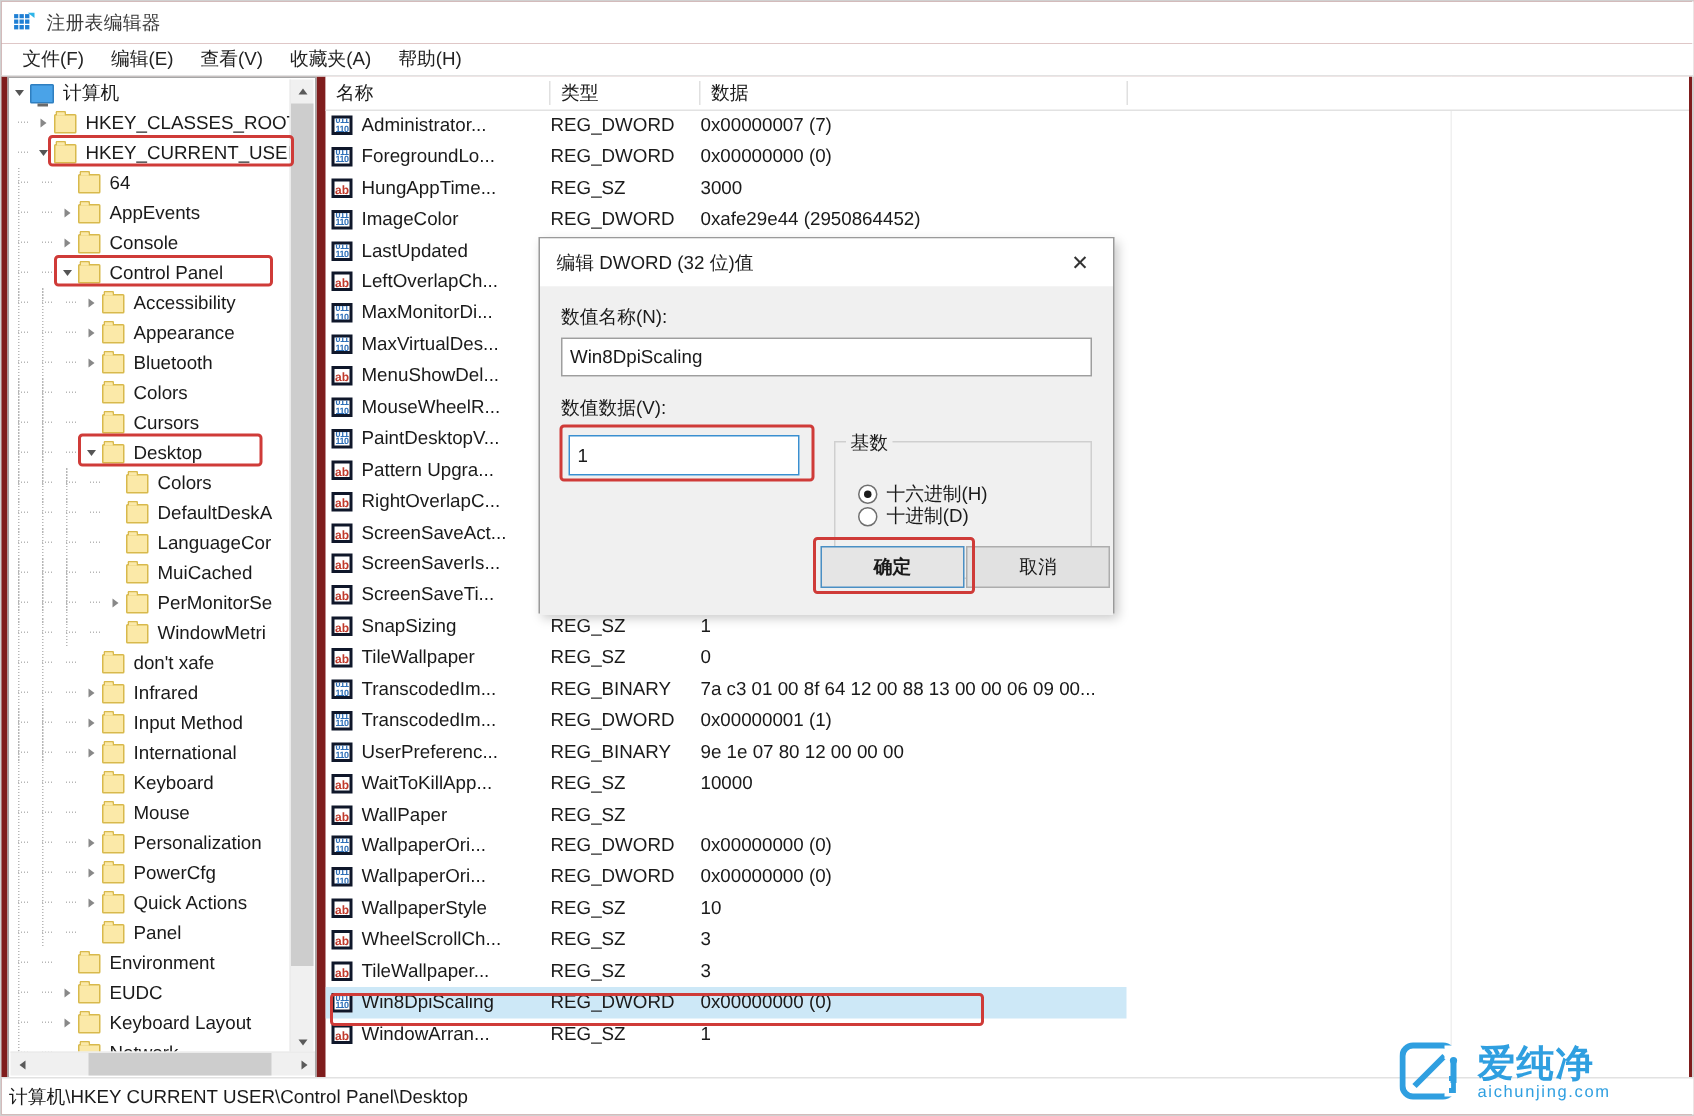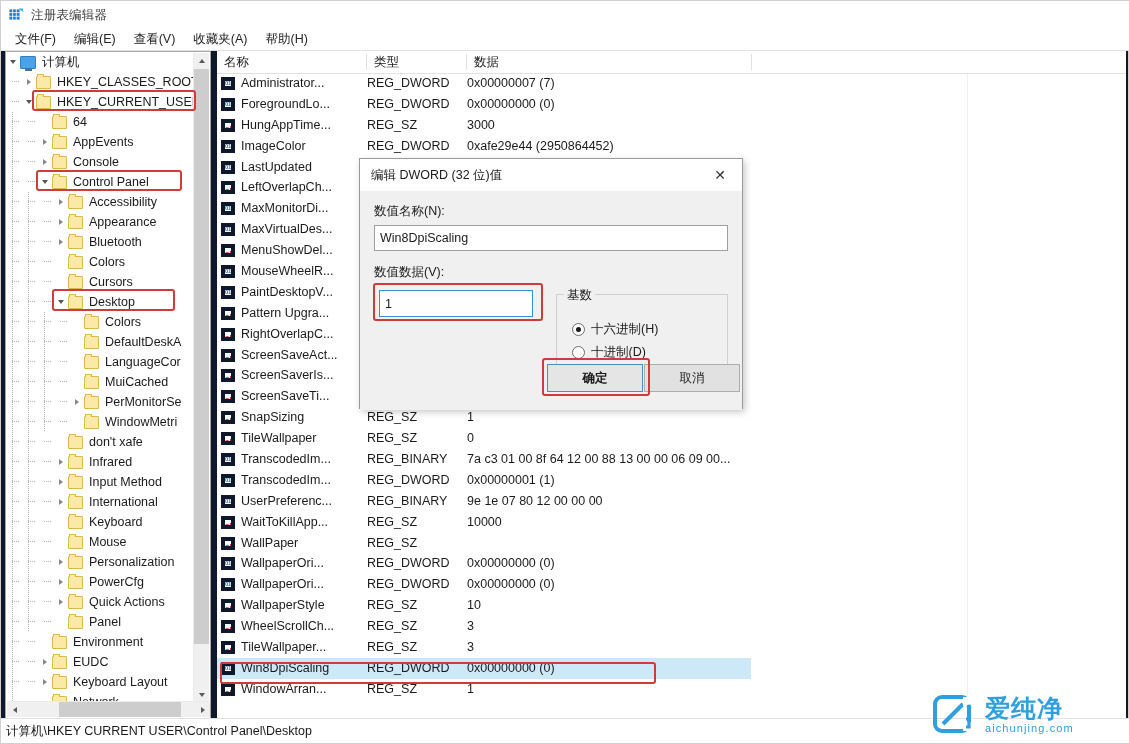--- a/index.html
+++ b/index.html
@@ -6,21 +6,21 @@
     margin: 0; padding: 0;
     width: 1129px; height: 744px;
     overflow: hidden;
     background: #ffffff;
     font-family: "Liberation Sans", "DejaVu Sans", sans-serif;
     -webkit-font-smoothing: antialiased;
   }
   #app {
     position: relative;
     width: 1129px; height: 744px;
-    background: #0f172a;
+    background: #7f1d1d;
     border: 1px solid #d0d0d0;
     box-sizing: border-box;
   }
 
   
   #titlebar {
     position: absolute; left: 0; top: 0; width: 1129px; height: 28px;
     background: #ffffff;
     display: flex; align-items: center;
   }
@@ -200,21 +200,21 @@
   .cell {
     position: absolute; top: 0; height: 20.9px; line-height: 20.9px;
     overflow: hidden; text-overflow: clip; white-space: nowrap;
   }
   .c-name { left: 24px; width: 120px; }
   .c-type { left: 150px; width: 100px; }
   .c-data { left: 250px; width: 640px; }
   .vico {
     position: absolute; left: 4px; top: 4px;
     width: 14px; height: 13px; box-sizing: border-box;
-    border: 4px solid #0f172a; background: #ffffff;
+    border: 2px solid #0f172a; background: #ffffff;
     font-size: 6.5px; line-height: 5.5px; text-align: center;
     font-family: "Liberation Sans", sans-serif; overflow: hidden;
   }
   .vico.ab {
     color: #c0392b; font-weight: bold; line-height: 11px; font-size: 8px;
   }
   .vico.bin { padding: 0; }
   .vico.bin span {
     display: block; color: #2d6fb8; font-weight: bold;
     font-size: 6px; line-height: 5.5px; letter-spacing: -0.3px;
@@ -882,21 +882,21 @@
       <div class="dlabel" style="left:14px; top:73px;">数值数据(V):</div>
       <input class="dinput focused" type="text" style="left: 19px; top: 99px; width: 154px; height: 27px;" value="1">
 
       <div id="base-group"></div>
       <div id="base-legend">基数</div>
 
       <div class="radio-row" style="top:130px;">
         <span class="rdot on"></span>
         <span>十六进制(H)</span>
       </div>
-      <div class="radio-row" style="top:153px;">
+      <div class="radio-row" style="top:145px;">
         <span class="rdot"></span>
         <span>十进制(D)</span>
       </div>
 
       <div class="dbtn default" style="left:187px; top:173px; width:96px;">确定</div>
       <div class="dbtn" style="left:284px; top:173px; width:96px;">取消</div>
     </div>
 
     <div class="redbox" style="left:13px; top:124px; width:170px; height:38px;"></div>
     <div class="redbox" style="left:182px; top:199px; width:108px; height:38px;"></div>

